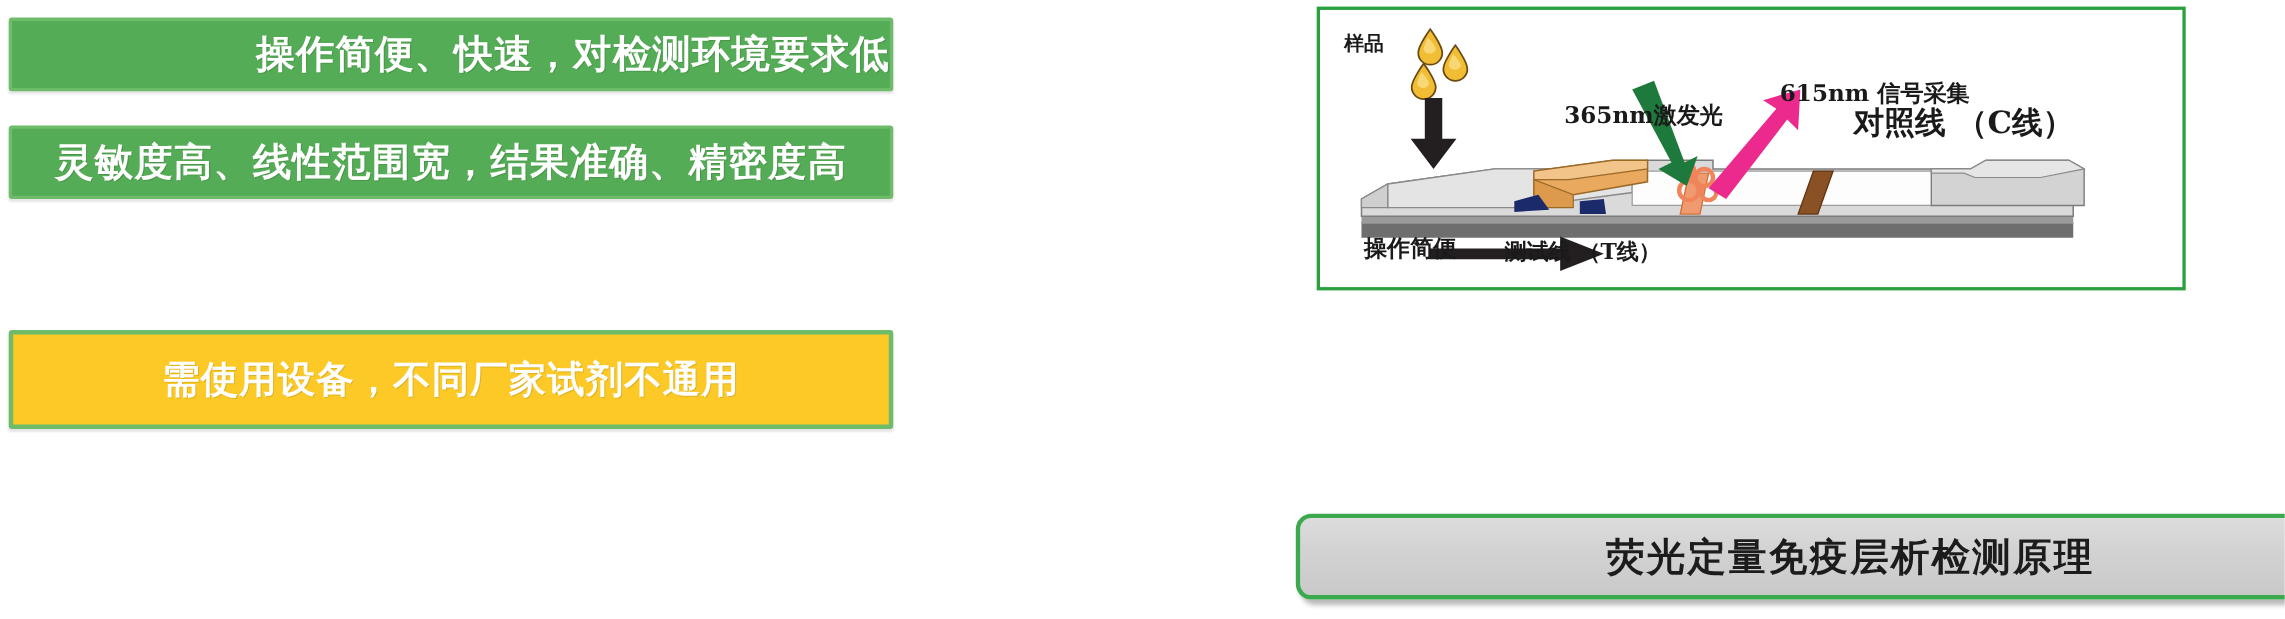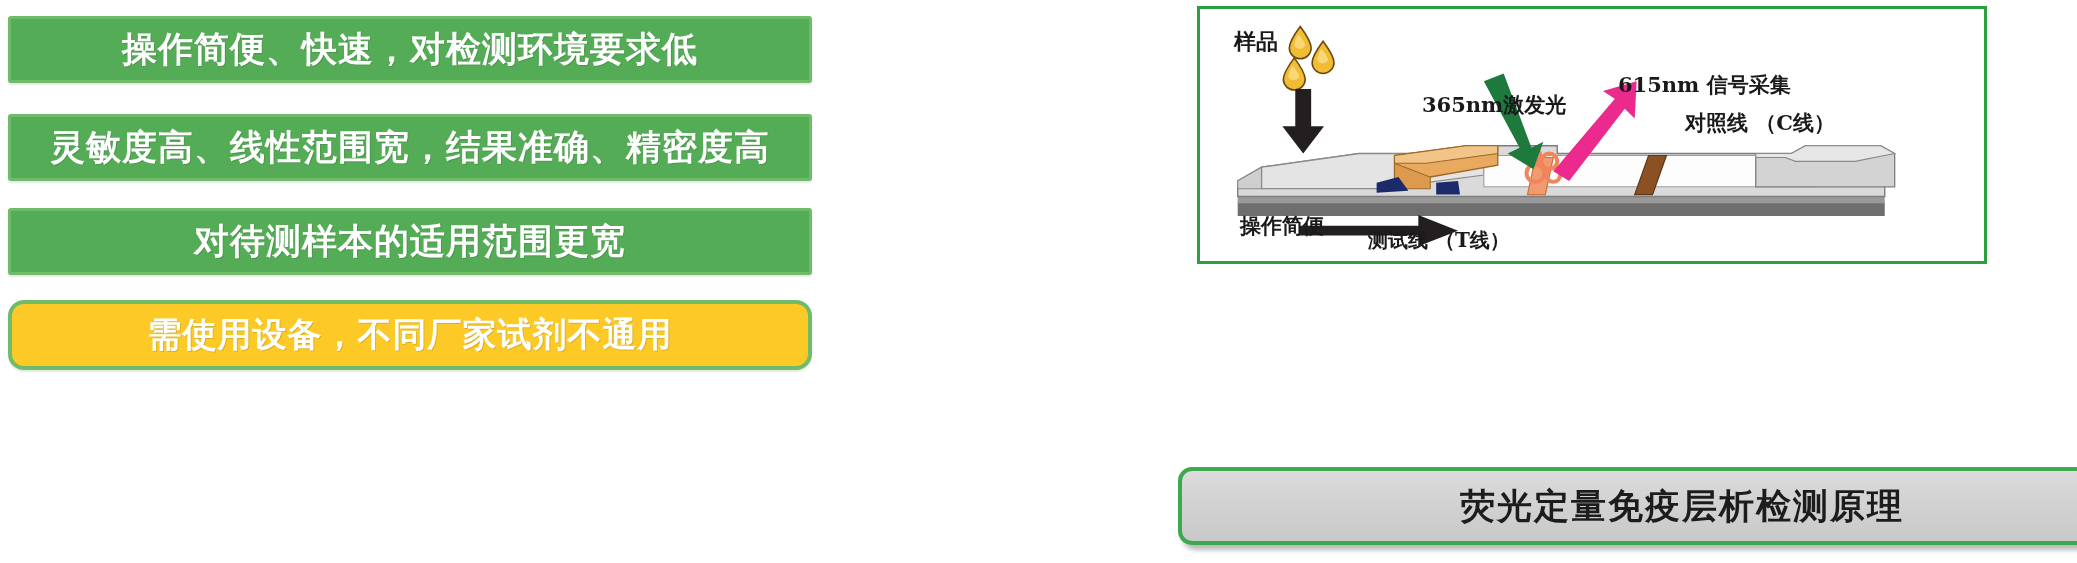--- a/index.html
+++ b/index.html
@@ -50,24 +50,24 @@
     font-size: 35px;
     font-weight: bold;
     letter-spacing: 1px;
     white-space: nowrap;
     text-shadow: 1px 1px 0 rgba(0,0,0,0.12);
   }
   .feature-bar.yellow .bar-text {
     font-size: 34px;
   }
 
-  #bar-0 { top: 6px; }
+  #bar-0 { top: 6px; justify-content: flex-end; }
   #bar-1 { top: 104px; }
   #bar-2 { top: 198px; }
-  #bar-3 { top: 290px; height: 70px; border-radius: 16px; }
+  #bar-3 { top: 290px; height: 90px; }
 
   
   #diagram-panel {
     position: absolute;
     left: 1197px;
     top: 6px;
     width: 790px;
     height: 258px;
     background: #ffffff;
     border: 3px solid #2aa03f;
@@ -79,26 +79,26 @@
     width: 100%;
     height: 100%;
   }
   .diagram-label {
     position: absolute;
     font-family: "DejaVu Serif", "Liberation Serif", serif;
     color: #1a1a1a;
     font-weight: bold;
     white-space: nowrap;
   }
-  #label-sample       { left: 22px;  top: 18px;  font-size: 22px; margin-left: 12px; }
+  #label-sample       { left: 22px;  top: 18px;  font-size: 18px; }
   #label-excitation   { left: 222px; top: 42px;  font-size: 21px; margin-top: 40px; }
   #label-emission     { left: 418px; top: 42px;  font-size: 21px; margin-top: 20px; }
-  #label-control-line { left: 485px; top: 100px; font-size: 21px; }
+  #label-control-line { left: 485px; top: 84px; font-size: 28px; }
   #label-flow-dir     { left: 40px;  top: 203px; font-size: 21px; }
-  #label-test-line    { left: 168px; top: 218px; font-size: 20px; }
+  #label-test-line    { left: 168px; top: 206px; font-size: 20px; }
 
   
   #title-plate {
     position: absolute;
     left: 1178px;
     top: 467px;
     width: 976px;
     height: 78px;
     box-sizing: border-box;
     background: linear-gradient(180deg,#dcdcdc 0%, #d2d2d2 45%, #c9c9c9 100%);
@@ -124,23 +124,20 @@
 <div id="feature-bars">
 
   <div class="feature-bar green" id="bar-0">
     <span class="bar-text">操作简便、快速，对检测环境要求低</span>
   </div>
 
   <div class="feature-bar green" id="bar-1">
     <span class="bar-text">灵敏度高、线性范围宽，结果准确、精密度高</span>
   </div>
 
-  <div class="feature-bar green" id="bar-2">
-    <span class="bar-text">对待测样本的适用范围更宽</span>
-  </div>
 
   <div class="feature-bar yellow" id="bar-3">
     <span class="bar-text">需使用设备，不同厂家试剂不通用</span>
   </div>
 
 </div>
 
 <div id="diagram-panel">
 
   <svg id="diagram-svg" viewBox="0 0 790 258" preserveAspectRatio="none">

